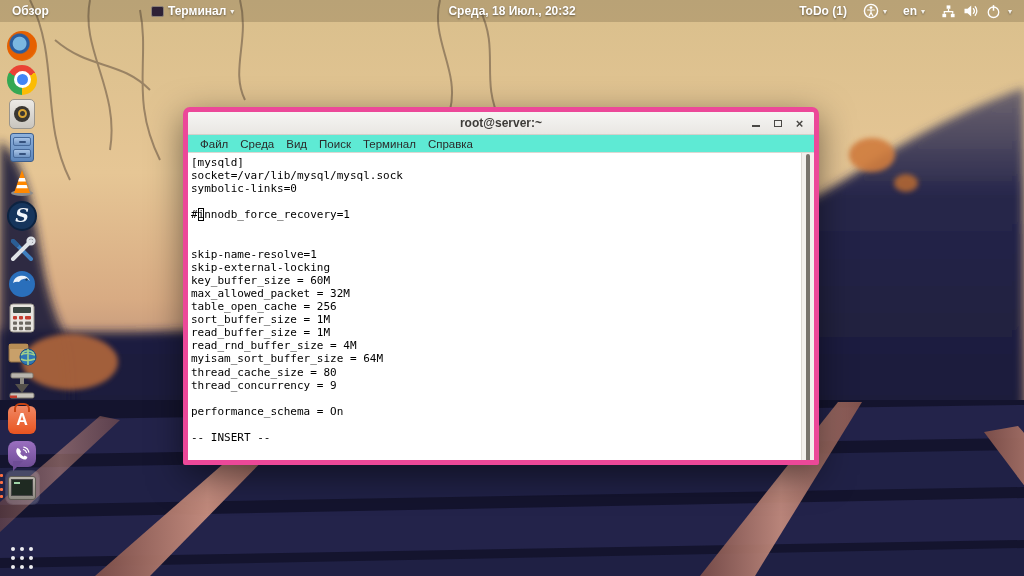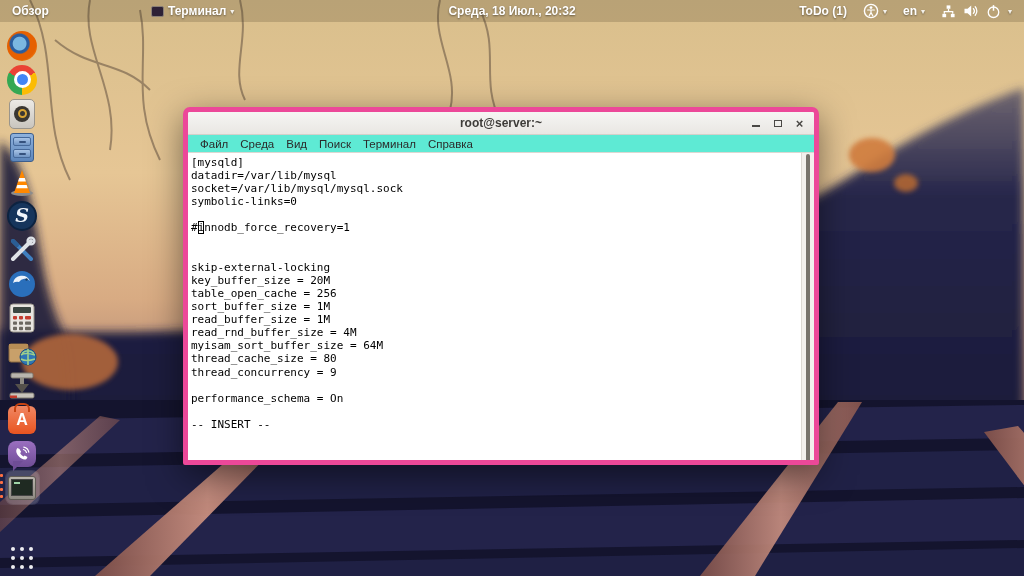--- a/index.html
+++ b/index.html
@@ -349,31 +349,32 @@
       <span class="menu-item">Среда</span>
       <span class="menu-item">Вид</span>
       <span class="menu-item">Поиск</span>
       <span class="menu-item">Терминал</span>
       <span class="menu-item">Справка</span>
     </div>
     <div id="term-area">
       <div id="term-text">
         <div>
             <div class="tline">[mysqld]</div>
-            <div class="tline">datadir=/var/lib/mysql</div>
             <div class="tline">socket=/var/lib/mysql/mysql.sock</div>
             <div class="tline">symbolic-links=0</div>
             <div class="tline"></div>
           </div>
         <div id="cursor-line"><span>#</span><span class="cursor-box">i</span><span>nnodb_force_recovery=1</span></div>
         <div>
             <div class="tline"></div>
             <div class="tline"></div>
+            <div class="tline">skip-name-resolve=1</div>
             <div class="tline">skip-external-locking</div>
-            <div class="tline">key_buffer_size = 20M</div>
+            <div class="tline">key_buffer_size = 60M</div>
+            <div class="tline">max_allowed_packet = 32M</div>
             <div class="tline">table_open_cache = 256</div>
             <div class="tline">sort_buffer_size = 1M</div>
             <div class="tline">read_buffer_size = 1M</div>
             <div class="tline">read_rnd_buffer_size = 4M</div>
             <div class="tline">myisam_sort_buffer_size = 64M</div>
             <div class="tline">thread_cache_size = 80</div>
             <div class="tline">thread_concurrency = 9</div>
             <div class="tline"></div>
             <div class="tline">performance_schema = On</div>
             <div class="tline"></div>

